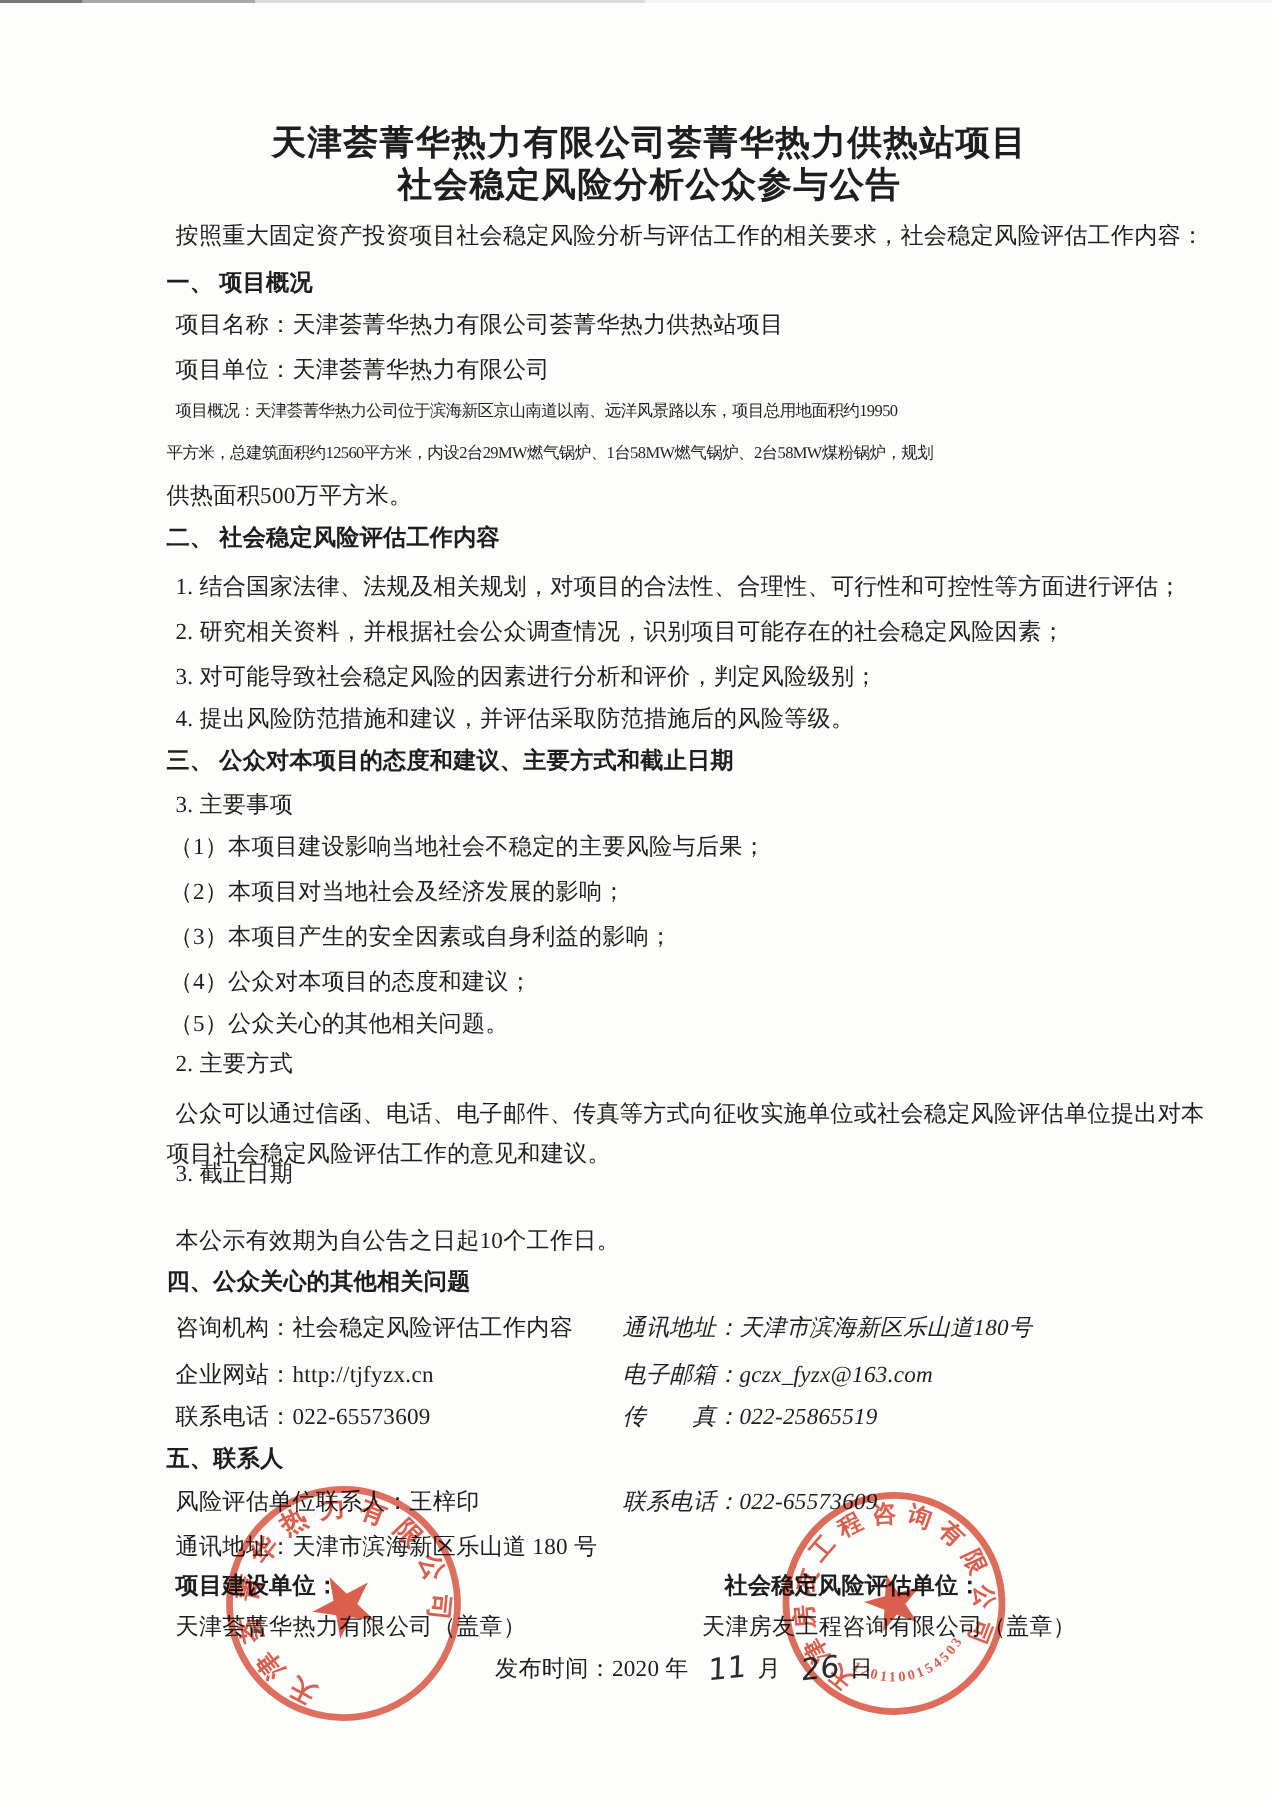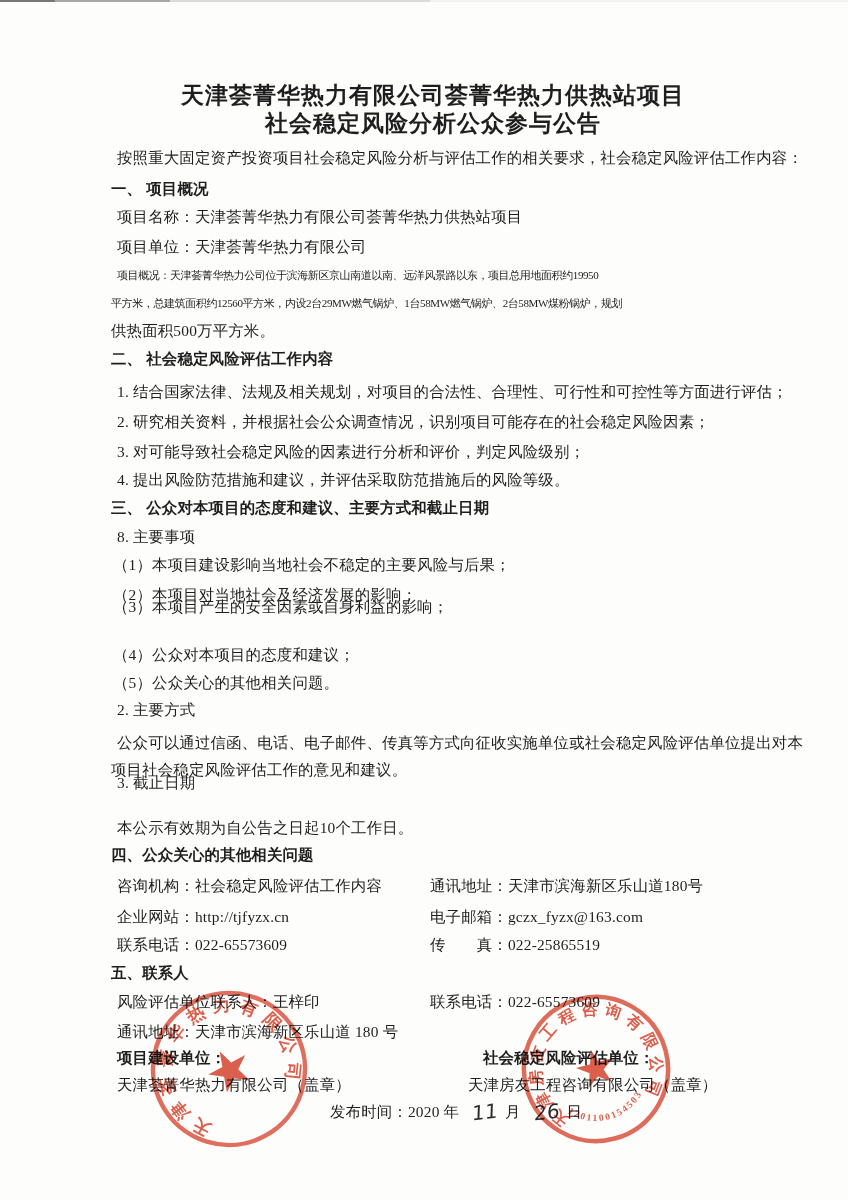--- a/index.html
+++ b/index.html
@@ -13,21 +13,21 @@
     position:absolute;top:0;left:0;width:848px;height:2px;
     background:linear-gradient(90deg,#4c4c4c 0 55px,#8b8b8b 55px 170px,#cfcfcf 170px 430px,#efefef 430px 100%);
     opacity:.75;
   }
   .t{position:absolute;white-space:nowrap;transform:translateY(-50%);
      font-size:15.4px;line-height:1;letter-spacing:.2px;}
   .b{font-weight:bold;}
   .flush{left:87px;margin-left:24px;}
   .ind{left:117px;}
   .sub{left:113px;}
-  .col2{left:430px;}
+  .col2{left:415px;font-style:italic;}
   .title{left:0;width:848px;text-align:center;padding-left:18px;box-sizing:border-box;
          font-size:23px;font-weight:bold;letter-spacing:1px;}
   .tight{font-size:11px;letter-spacing:-0.4px;}
   .footer-line{left:330px;}
   .hw{
     font-family:"DejaVu Sans",sans-serif;
     display:inline-block;font-size:20px;color:#2b2b2b;
     transform:rotate(-6deg) skewX(-8deg);
     margin:0 7px;vertical-align:-2px;
   }
@@ -52,24 +52,24 @@
 <div class="t flush tight" style="top:303px">平方米，总建筑面积约12560平方米，内设2台29MW燃气锅炉、1台58MW燃气锅炉、2台58MW煤粉锅炉，规划</div>
 <div class="t flush" style="top:331px">供热面积500万平方米。</div>
 
 <div class="t flush b" style="top:359px">二、 社会稳定风险评估工作内容</div>
 <div class="t ind" style="top:392px">1. 结合国家法律、法规及相关规划，对项目的合法性、合理性、可行性和可控性等方面进行评估；</div>
 <div class="t ind" style="top:422px">2. 研究相关资料，并根据社会公众调查情况，识别项目可能存在的社会稳定风险因素；</div>
 <div class="t ind" style="top:452px">3. 对可能导致社会稳定风险的因素进行分析和评价，判定风险级别；</div>
 <div class="t ind" style="top:480px">4. 提出风险防范措施和建议，并评估采取防范措施后的风险等级。</div>
 
 <div class="t flush b" style="top:508px">三、 公众对本项目的态度和建议、主要方式和截止日期</div>
-<div class="t ind" style="top:537px">8. 主要事项</div>
+<div class="t ind" style="top:537px">3. 主要事项</div>
 <div class="t sub" style="top:565px">（1）本项目建设影响当地社会不稳定的主要风险与后果；</div>
 <div class="t sub" style="top:595px">（2）本项目对当地社会及经济发展的影响；</div>
-<div class="t sub" style="top:607px">（3）本项目产生的安全因素或自身利益的影响；</div>
+<div class="t sub" style="top:625px">（3）本项目产生的安全因素或自身利益的影响；</div>
 <div class="t sub" style="top:655px">（4）公众对本项目的态度和建议；</div>
 <div class="t sub" style="top:683px">（5）公众关心的其他相关问题。</div>
 <div class="t ind" style="top:710px">2. 主要方式</div>
 <div class="t ind" style="top:743px">公众可以通过信函、电话、电子邮件、传真等方式向征收实施单位或社会稳定风险评估单位提出对本</div>
 <div class="t flush" style="top:770px">项目社会稳定风险评估工作的意见和建议。</div>
 <div class="t ind" style="top:783px">3. 截止日期</div>
 <div class="t ind" style="top:828px">本公示有效期为自公告之日起10个工作日。</div>
 
 <div class="t flush b" style="top:855px">四、公众关心的其他相关问题</div>
 <div class="t ind" style="top:886px">咨询机构：社会稳定风险评估工作内容</div>

